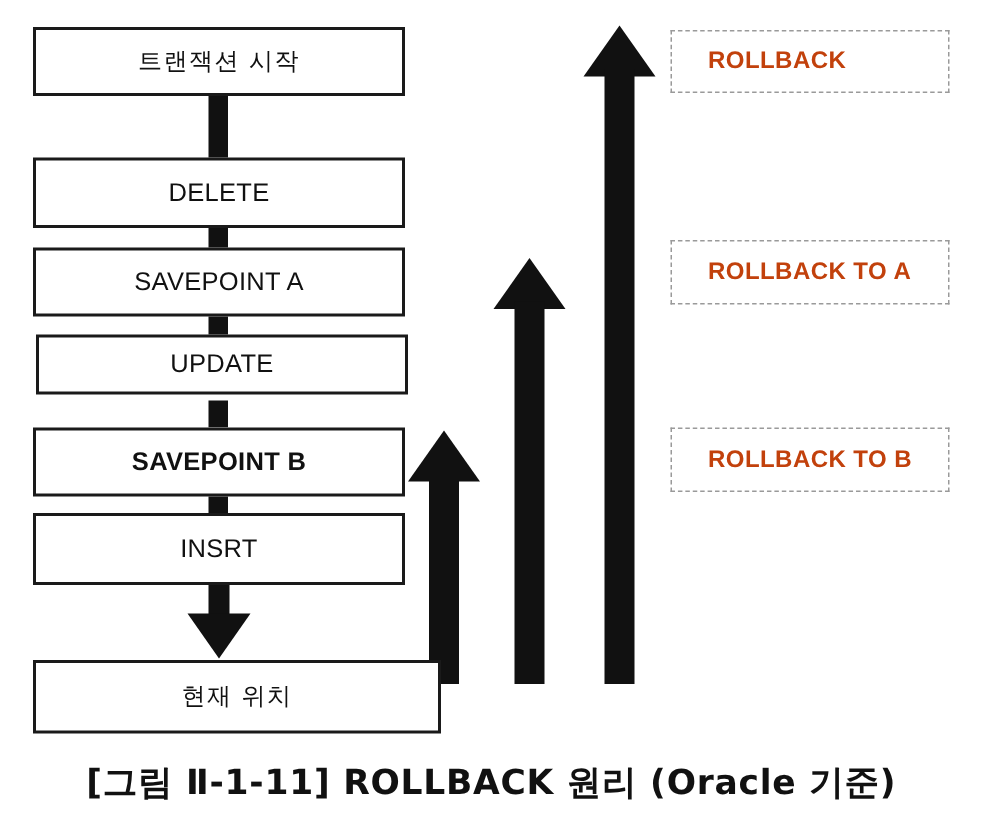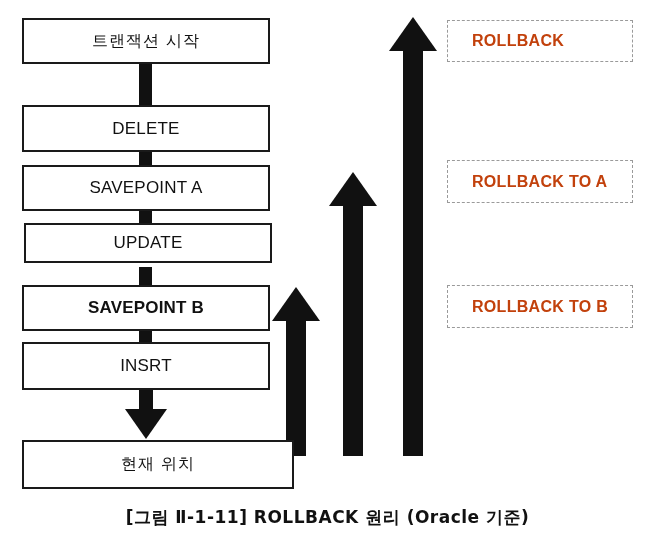--- a/index.html
+++ b/index.html
@@ -114,21 +114,21 @@
   }
 
   
   .caption {
     position: absolute;
     left: 0;
     right: 0;
     text-align: center;
     color: #111111;
     font-family: "DejaVu Sans", "Liberation Sans", sans-serif;
-    font-size: 17px;
+    font-size: 23px;
     font-weight: bold;
     letter-spacing: 0.5px;
     white-space: nowrap;
   }
 </style>
 </head>
 <body>
 
 <div id="page">
 

